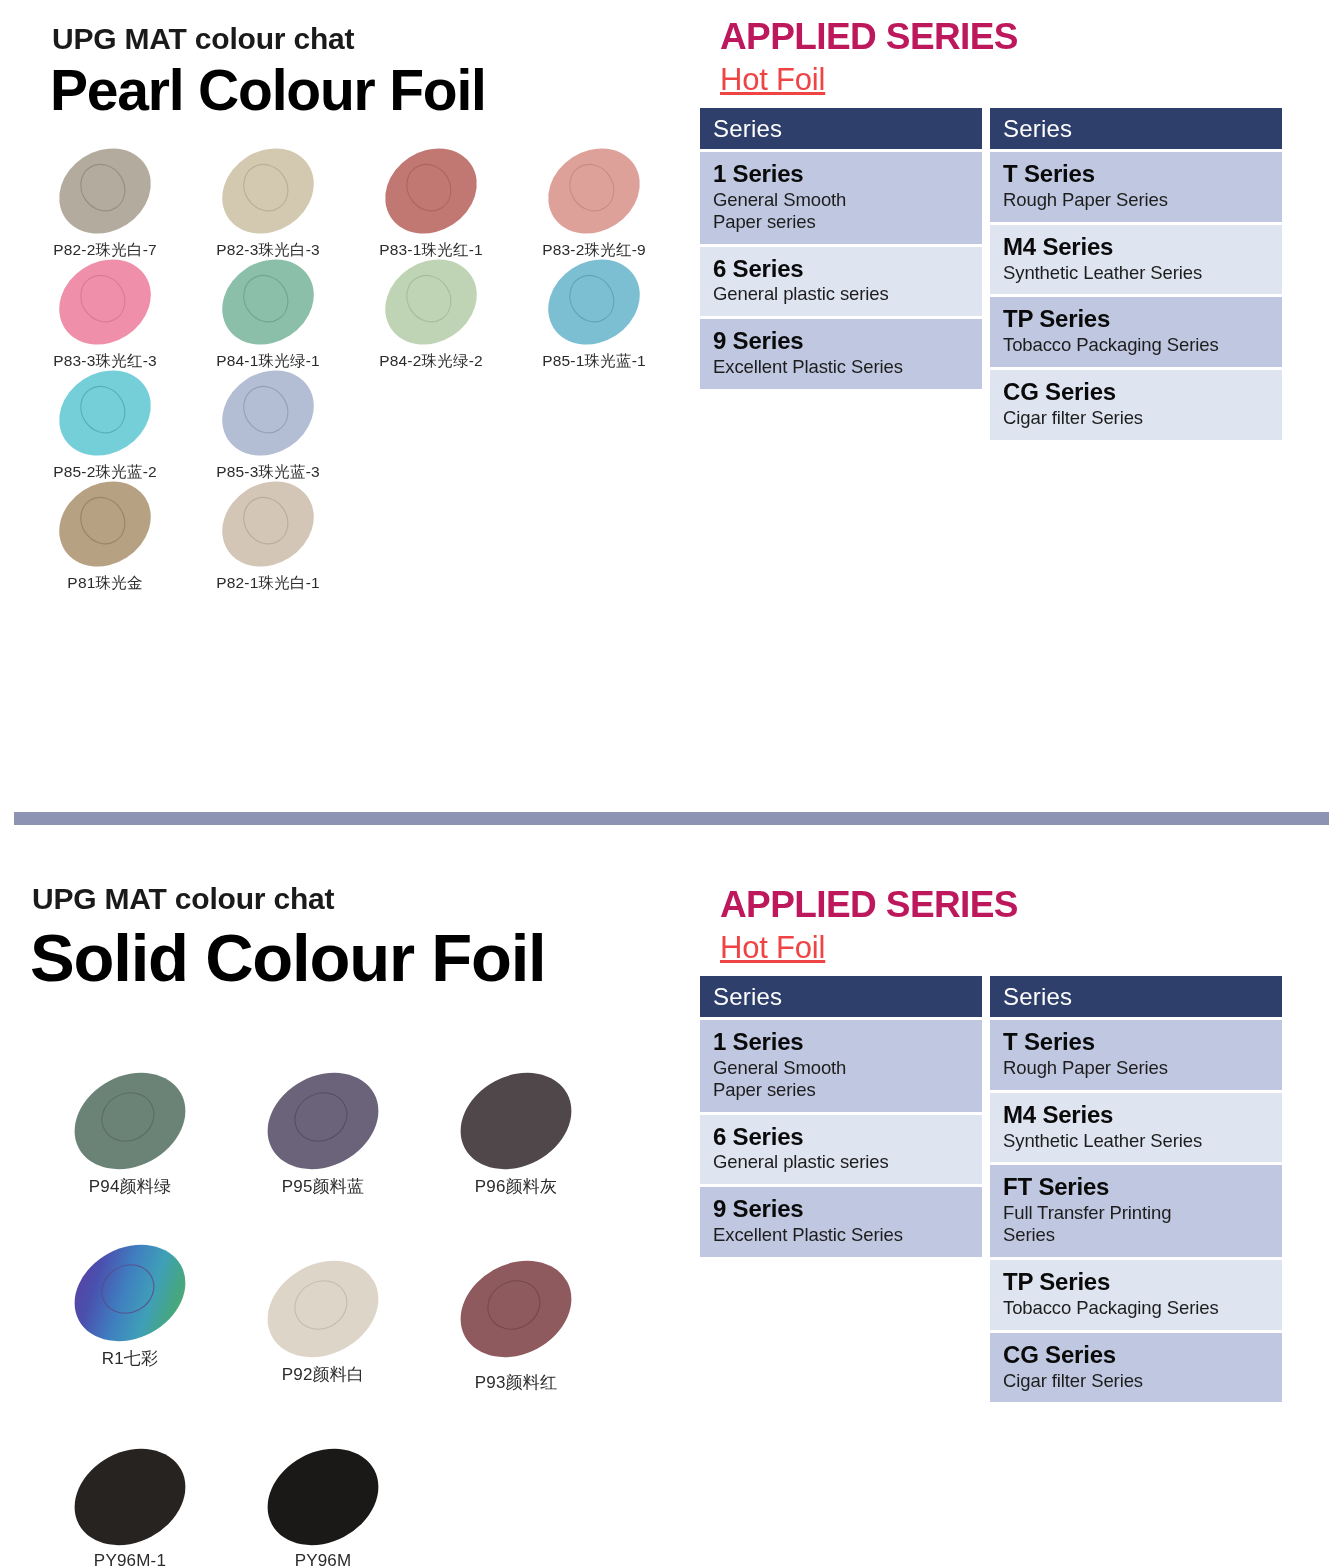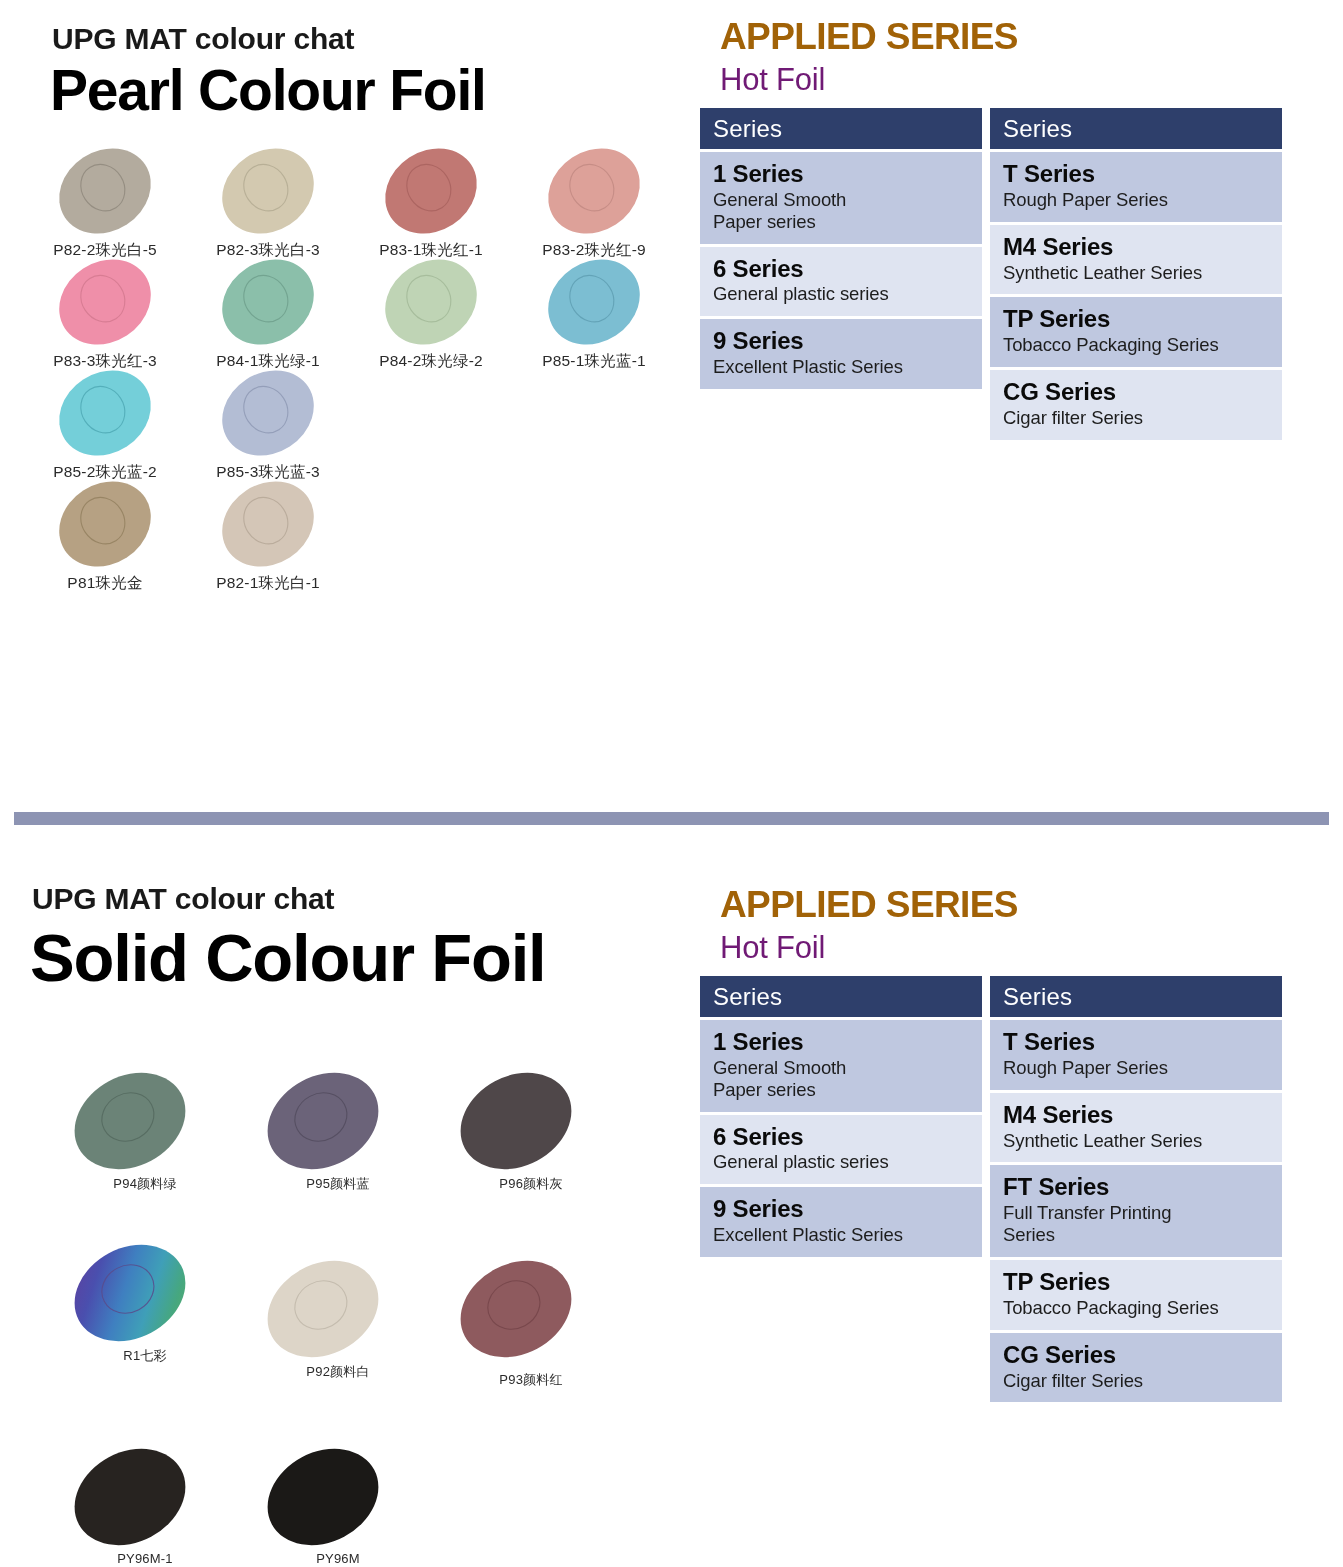--- a/index.html
+++ b/index.html
@@ -70,39 +70,40 @@
   }
   .swatch-label {
     position: absolute;
     left: 50%;
     transform: translateX(-50%);
     white-space: nowrap;
     color: #2b2b2b;
     font-size: 15.5px;
     letter-spacing: 0.2px;
   }
-  .swatch-label.solid-lbl { font-size: 13px; margin-left: 15px; }
+  .swatch-label.solid-lbl { font-size: 17px; }
 
   
   .applied-panel { position: absolute; }
   #pearl-applied { left: 700px; top: 0px; width: 620px; }
   #solid-applied { left: 700px; top: 48px; width: 620px; }
 
   .applied-heading {
     font-weight: bold;
     font-size: 37px;
     letter-spacing: -0.6px;
-    color: #a16207;
+    color: #be185d;
     white-space: nowrap;
   }
   .applied-sub {
     font-size: 31px;
-    color: #701a75;
+    color: #ef4444;
     letter-spacing: -0.2px;
     white-space: nowrap;
+    text-decoration: underline;
   }
   #pearl-applied .applied-heading { position:absolute; left: 20px; top: 16px; }
   #pearl-applied .applied-sub     { position:absolute; left: 20px; top: 62px; }
   #solid-applied .applied-heading { position:absolute; left: 20px; top: 16px; }
   #solid-applied .applied-sub     { position:absolute; left: 20px; top: 62px; }
 
   .series-cols {
     position: absolute;
     top: 108px; left: 0;
     width: 620px;
@@ -155,21 +156,21 @@
         <div class="swatch-cell" style="left: 0px; top: 0px; width: 170px; height: 120px;">
           <div class="swatch-oval-wrap" style="width: 98px; height: 82px;">
             <svg class="swatch-oval" viewBox="0 0 98 82" width="98" height="82">
 
          <g transform="rotate(-33 49 41)">
            <ellipse cx="49" cy="41" rx="48" ry="40" fill="#b3ab9e"></ellipse>
            <ellipse cx="49" cy="37" rx="21.12" ry="24" fill="none" stroke="#8f887c" stroke-width="1.1" opacity="0.85"></ellipse>
          </g>
        </svg>
           </div>
-          <div class="swatch-label" style="top: 90px;">P82-2珠光白-5</div>
+          <div class="swatch-label" style="top: 90px;">P82-2珠光白-7</div>
         </div>
         <div class="swatch-cell" style="left: 163px; top: 0px; width: 170px; height: 120px;">
           <div class="swatch-oval-wrap" style="width: 98px; height: 82px;">
             <svg class="swatch-oval" viewBox="0 0 98 82" width="98" height="82">
 
          <g transform="rotate(-33 49 41)">
            <ellipse cx="49" cy="41" rx="48" ry="40" fill="#d3c9b0"></ellipse>
            <ellipse cx="49" cy="37" rx="21.12" ry="24" fill="none" stroke="#b3aa92" stroke-width="1.1" opacity="0.85"></ellipse>
          </g>
        </svg>

